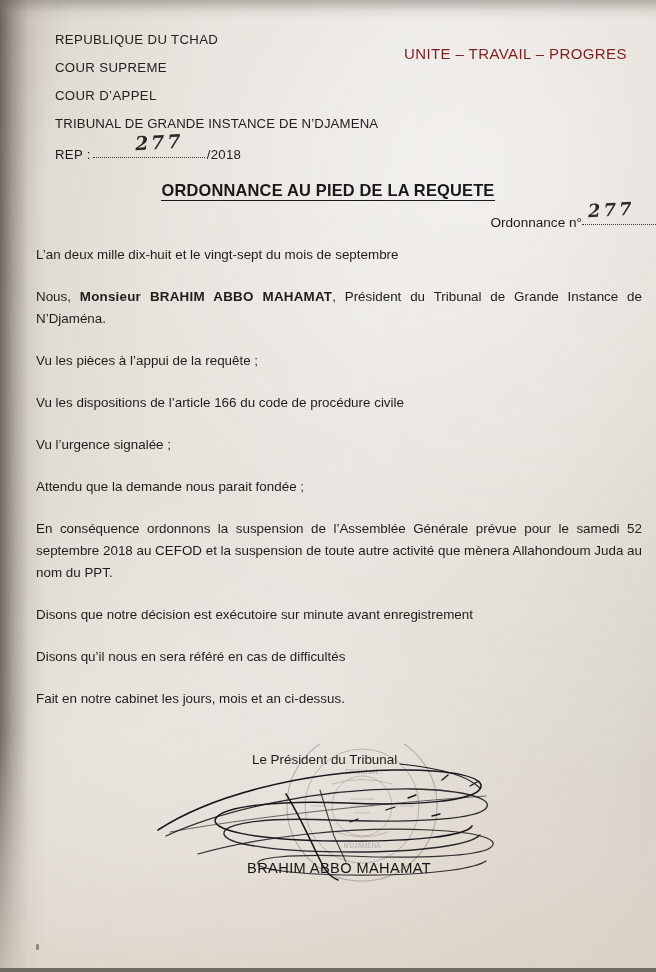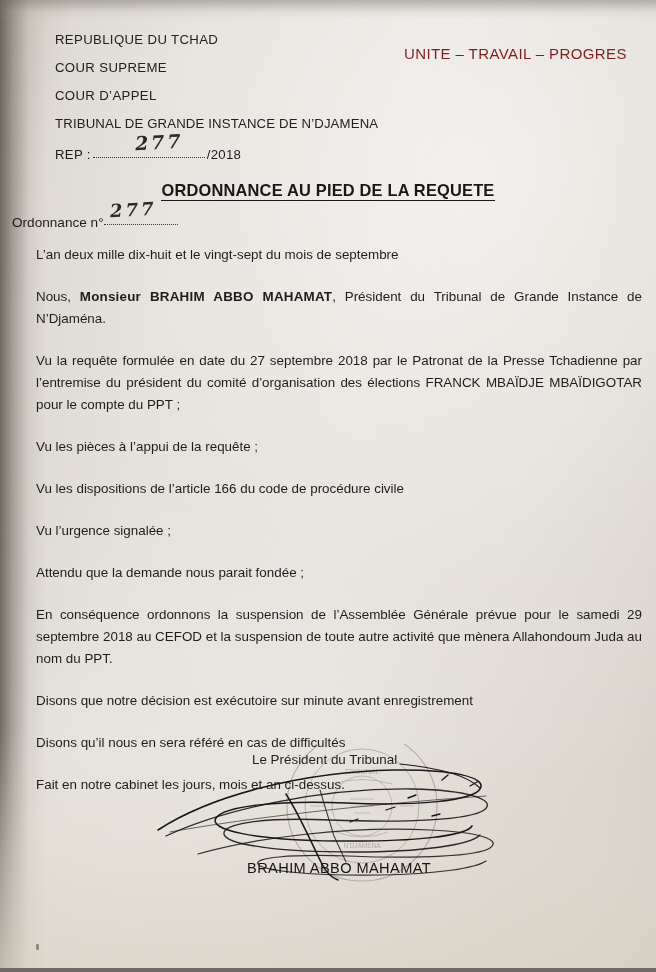--- a/index.html
+++ b/index.html
@@ -140,21 +140,21 @@
   .title span {
     border-bottom: 1.6px solid #181715;
     padding-bottom: 1px;
   }
 
   .subtitle {
     position: absolute;
     left: 0;
     right: 0;
     top: 214px;
-    text-align: left;
+    text-align: right;
     font-size: 13.6px;
     color: #1d1b19;
     white-space: nowrap;
     padding-left: 12px;
   }
   .sub-dots {
     position: relative;
     display: inline-block;
     width: 74px;
     height: 13px;
@@ -268,31 +268,30 @@
     <div class="subtitle">
       <span>Ordonnance n°</span><span class="sub-dots"><span class="hand sub-hand">277</span></span>
     </div>
 
     <div class="body">
 
       <p class="par noj">L’an deux mille dix-huit et le vingt-sept du mois de septembre</p>
 
       <p class="par"><span>Nous, </span><b>Monsieur BRAHIM ABBO MAHAMAT</b><span>, Président du Tribunal de Grande Instance de N’Djaména.</span></p>
 
-      <p class="par">Vu la requête formulée en date du 27 septembre 2018 par le Patronat de la Presse Tchadienne par l’entremise du président du comité d’organisation des élections FRANCK MBAÏDJE MBAÏDIGOTAR pour le compte du PPT ;</p>
 
       <p class="par noj">Vu les pièces à l’appui de la requête ;</p>
 
       <p class="par noj">Vu les dispositions de l’article 166 du code de procédure civile</p>
 
       <p class="par noj">Vu l’urgence signalée ;</p>
 
       <p class="par noj">Attendu que la demande nous parait fondée ;</p>
 
-      <p class="par">En conséquence ordonnons la suspension de l’Assemblée Générale prévue pour le samedi 29 septembre 2018 au CEFOD et la suspension de toute autre activité que mènera Allahondoum Juda au nom du PPT.</p>
+      <p class="par">En conséquence ordonnons la suspension de l’Assemblée Générale prévue pour le samedi 52 septembre 2018 au CEFOD et la suspension de toute autre activité que mènera Allahondoum Juda au nom du PPT.</p>
 
       <p class="par noj">Disons que notre décision est exécutoire sur minute avant enregistrement</p>
 
       <p class="par noj">Disons qu’il nous en sera référé en cas de difficultés</p>
 
       <p class="par noj">Fait en notre cabinet les jours, mois et an ci-dessus.</p>
     </div>
 
     <div class="sig">
 

